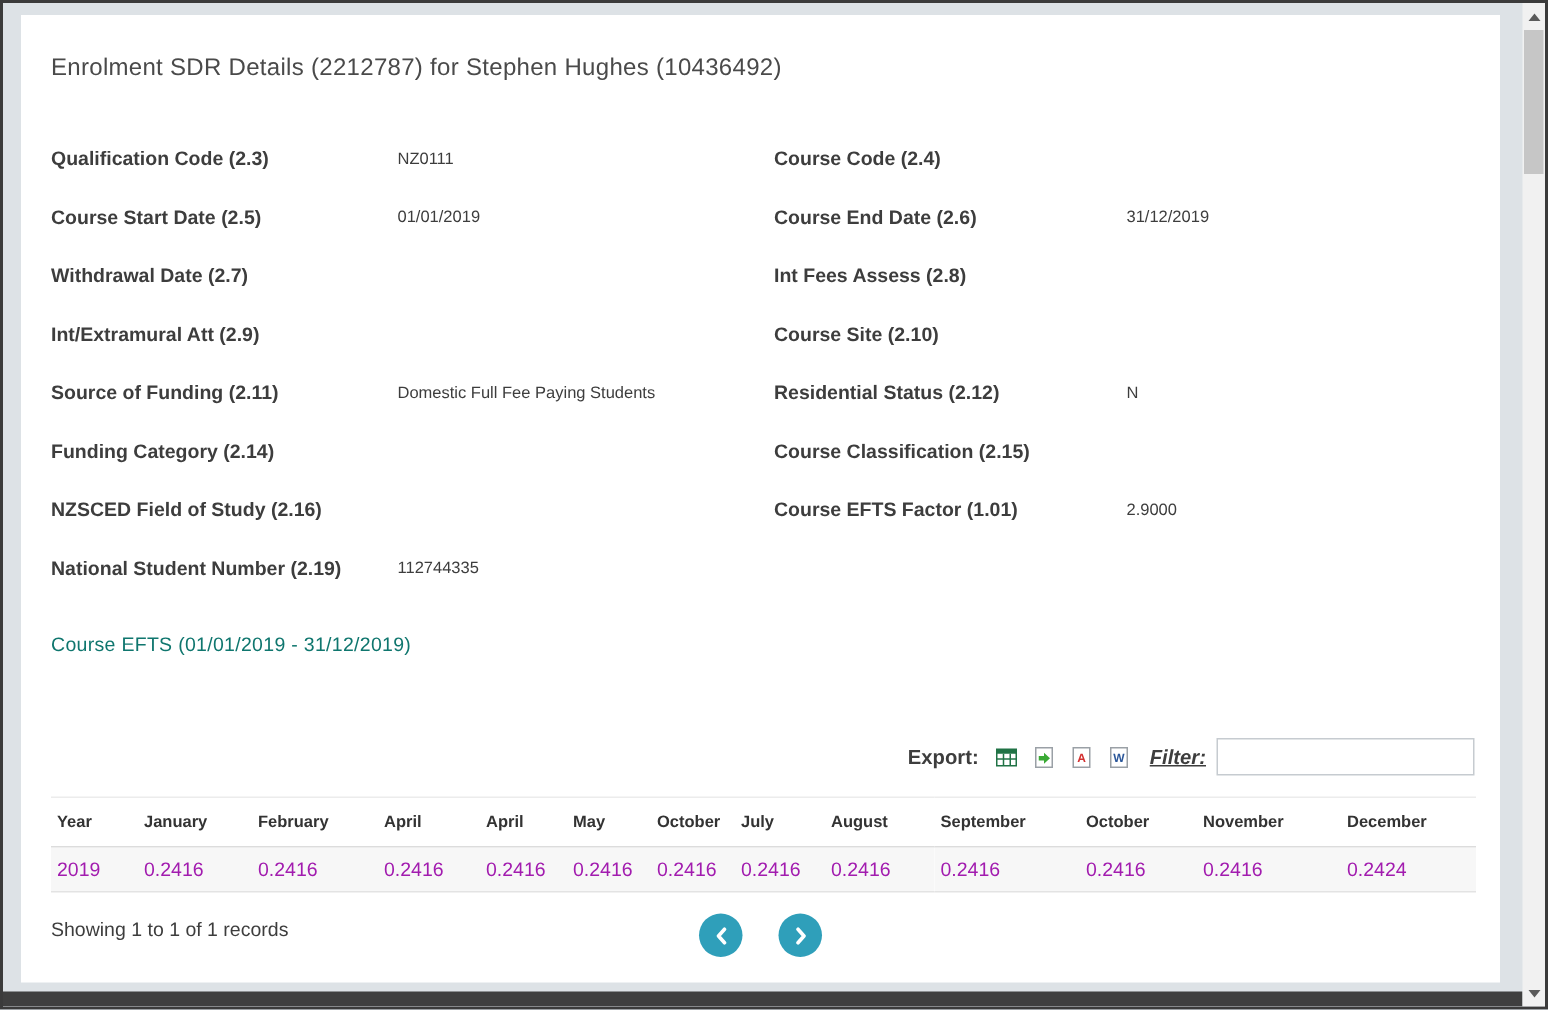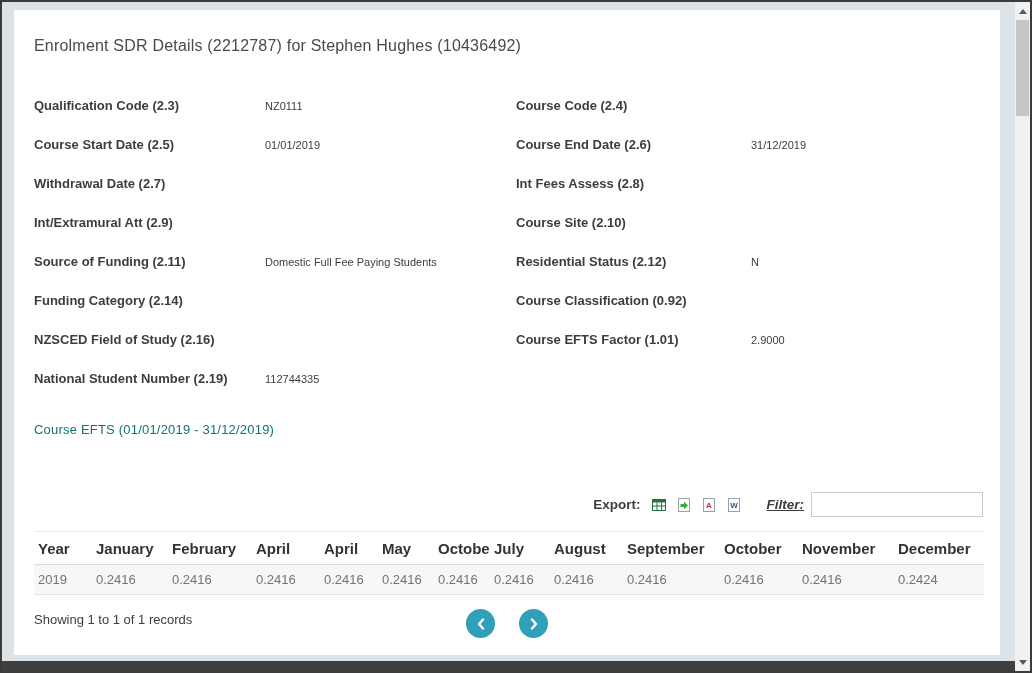--- a/index.html
+++ b/index.html
@@ -20,31 +20,31 @@
   .details-panel { top:76px; height:456px; padding:8px 20px 0 20px; }
   .detail-row { display:grid; grid-template-columns:231px 251px 235px 1fr; height:39px; align-items:center; }
   .dl { font-weight:bold; font-size:13px; color:#3d3d3d; }
   .dv { font-size:11px; color:#3d3d3d; }
   .section-heading { margin-top:24px; font-size:13px; font-weight:400; color:#0f766e; letter-spacing:.2px; }
 
   
   .table-panel { top:476px; height:177px; }
   .toolbar { display:flex; align-items:center; justify-content:flex-end; padding:14px 17px 0 20px; gap:7px; }
   .export-label { font-weight:bold; font-size:13.5px; color:#3d3d3d; margin-right:3px; }
-  .filter-label { font-weight:bold; font-style:italic; font-size:13.5px; color:#3d3d3d; margin-left:16px;text-decoration:underline; }
+  .filter-label { font-weight:bold; font-style:italic; font-size:13.5px; color:#3d3d3d; margin-left:4px;text-decoration:underline; }
   .icon-btn { width:18px; height:18px; display:inline-flex; align-items:center; justify-content:center; cursor:pointer; }
   .filter-input { width:172px; height:25px; border:1px solid #c6cbd0; background:#fff; padding:0 6px;
                   font-size:13px; font-family:"Liberation Sans", sans-serif; color:#3d3d3d; outline:none; }
 
   table.efts { border-collapse:collapse; table-layout:fixed; width:950px; margin:14px 16px 0 20px;
                border-top:1px solid #ececec; }
-  table.efts th { text-align:left; font-size:15px; font-weight:bold; color:#333333;
+  table.efts th { text-align:left; font-size:11px; font-weight:bold; color:#333333;
                   padding:9px 4px 8px 4px; border-bottom:1px solid #dcdcdc; line-height:15px;
                   overflow:hidden; white-space:nowrap; }
-  table.efts td { font-size:13px; color:#737373; padding:7px 4px; border-bottom:1px solid #e3e3e3;
+  table.efts td { font-size:13px; color:#a21caf; padding:7px 4px; border-bottom:1px solid #e3e3e3;
                   line-height:15px; overflow:hidden; white-space:nowrap; }
   table.efts tbody tr { background:#f7f7f7; }
 
   .summary { position:absolute; left:20px; top:134px; font-size:13px; color:#3d3d3d; }
   .pagination { position:absolute; left:0; right:0; top:131px; display:flex; justify-content:center; gap:24px; }
   .page-btn { width:29px; height:29px; border-radius:50%; background:#2f9fba; border:none;
               display:flex; align-items:center; justify-content:center; cursor:pointer; padding:0; }
 
   
   .bottom-bar { position:absolute; left:0; right:0; bottom:0; height:10px; background:#3f3f3f; }
@@ -103,21 +103,21 @@
       <div class="detail-row">
         <div class="dl">Source of Funding (2.11)</div>
         <div class="dv">Domestic Full Fee Paying Students</div>
         <div class="dl">Residential Status (2.12)</div>
         <div class="dv">N</div>
       </div>
 
       <div class="detail-row">
         <div class="dl">Funding Category (2.14)</div>
         <div class="dv"></div>
-        <div class="dl">Course Classification (0.92)</div>
+        <div class="dl">Course Classification (2.15)</div>
         <div class="dv"></div>
       </div>
 
       <div class="detail-row">
         <div class="dl">NZSCED Field of Study (2.16)</div>
         <div class="dv"></div>
         <div class="dl">Course EFTS Factor (1.01)</div>
         <div class="dv">2.9000</div>
       </div>
 

